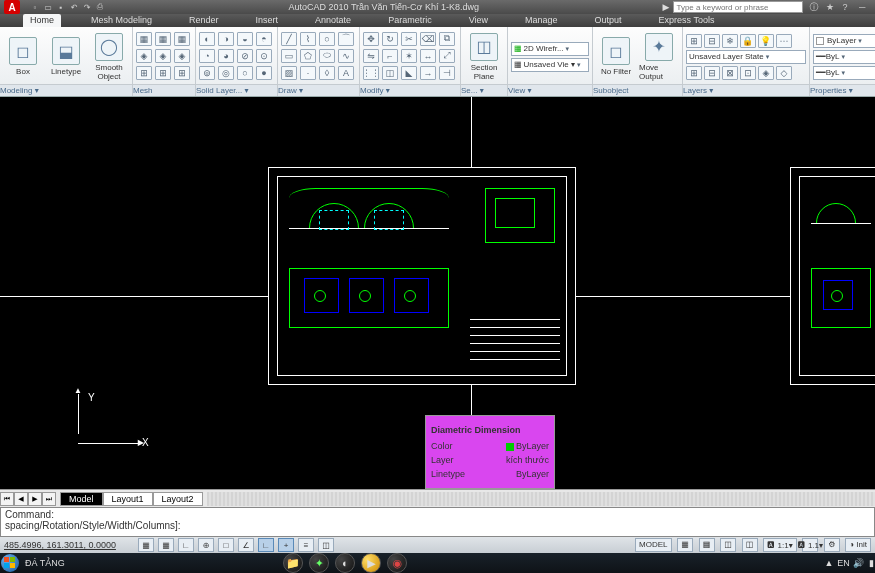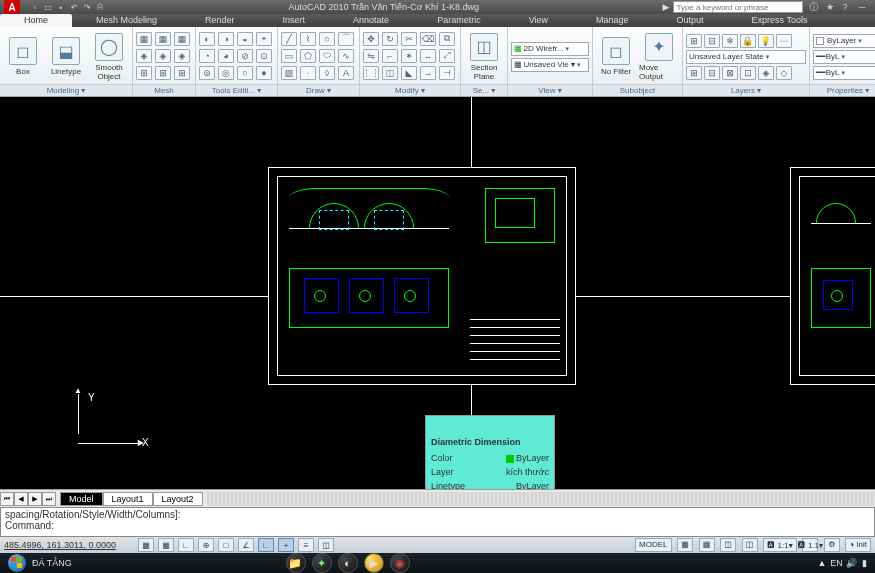--- a/index.html
+++ b/index.html
@@ -7,28 +7,28 @@
 
 
 .titlebar { height: 14px; background: linear-gradient(#6a6a6a,#4a4a4a); display: flex; align-items: center; font-size: 9px; color: #ddd; padding: 0 4px; }
 .app-logo { width: 16px; height: 14px; background: #d40000; border-radius: 2px; display: inline-flex; align-items: center; justify-content: center; color: #fff; font-weight: bold; font-size: 10px; margin-right: 6px; }
 .title-text { flex: 1; text-align: center; }
 .search-box { width: 130px; height: 12px; background: #fff; border: 1px solid #999; font-size: 8px; color: #888; padding: 0 2px; margin-right: 4px; }
 .title-icons span { display: inline-block; width: 12px; height: 12px; margin-left: 2px; color: #ccc; }
 
 
 .menubar { height: 13px; background: linear-gradient(#5a5a5a,#3e3e3e); display: flex; align-items: center; font-size: 9px; color: #ddd; }
-.menubar .tab { padding: 0 24px; height: 13px; line-height: 13px; cursor: pointer; }
+.menubar .tab { padding: 0 7px; height: 13px; line-height: 13px; cursor: pointer; margin-left: 23px; }
 .menubar .tab.active { background: #f5f6f7; color: #333; border-radius: 2px 2px 0 0; }
 
 
 .ribbon { height: 70px; background: linear-gradient(#fdfdfd,#e8ecef); border-bottom: 1px solid #9aa; display: flex; font-size: 8px; color: #333; }
 .ribbon-panel { border-right: 1px solid #c5cbd0; display: flex; flex-direction: column; justify-content: space-between; padding: 2px 3px 0; }
 .ribbon-panel .panel-body { display: flex; align-items: center; gap: 3px; flex: 1; }
-.ribbon-panel .panel-title { text-align: center; font-size: 8px; color: #4a6a8a; background: #e0e6ec; margin: 0 -3px; padding: 1px 0; border-top: 1px solid #c5cbd0; }
+.ribbon-panel .panel-title { text-align: left; font-size: 8px; color: #4a6a8a; background: #e0e6ec; margin: 0 -3px; padding: 1px 0; border-top: 1px solid #c5cbd0; }
 .big-btn { display: flex; flex-direction: column; align-items: center; justify-content: center; width: 40px; height: 52px; cursor: pointer; }
 .big-btn .ico { width: 28px; height: 28px; border: 1px solid #8aa; background: #eef4f8; border-radius: 2px; margin-bottom: 2px; display:flex; align-items:center; justify-content:center; font-size: 16px; color:#5a7a9a; }
 .icon-grid { display: grid; grid-template-columns: repeat(4, 18px); grid-auto-rows: 16px; gap: 1px; }
 .icon-grid.cols3 { grid-template-columns: repeat(3, 18px); }
 .icon-grid.cols5 { grid-template-columns: repeat(5, 18px); }
 .sm-ico { width: 16px; height: 14px; border: 1px solid #9ab; background: #f4f8fb; border-radius: 1px; cursor: pointer; font-size:9px; display:flex; align-items:center; justify-content:center; color:#567; }
 .combo { height: 14px; border: 1px solid #9ab; background: #fff; font-size: 8px; padding: 0 2px; display:flex; align-items:center; white-space:nowrap; }
 .combo::after { content:"▾"; margin-left: 2px; font-size:7px; color:#567; }
 .layers-col { display:flex; flex-direction:column; gap:2px; }
 .ico-strip { display:flex; gap:2px; }
@@ -45,21 +45,21 @@
 .ucs-y::before { content:"▲"; position:absolute; top:-8px; left:-4px; font-size:8px; }
 .ucs-x::after { content:"▶"; position:absolute; right:-6px; top:-5px; font-size:8px; }
 .ucs-ylab { position:absolute; left:10px; top:-2px; }
 .ucs-xlab { position:absolute; left:64px; bottom:-4px; }
 
 .sheet { position:absolute; border:1px solid #fff; background:#000; }
 .sheet1 { left: 268px; top: 70px; width: 308px; height: 218px; }
 .sheet2 { left: 790px; top: 70px; width: 200px; height: 218px; }
 .dwg-rect { position:absolute; border:1px solid #fff; }
 
-.tooltip { position:absolute; left: 425px; top: 318px; width: 130px; background: #5eead4; border:1px solid #999; box-shadow: 2px 2px 4px rgba(0,0,0,0.5); font-size:9px; color:#333; padding: 19px 5px; line-height: 14px; }
+.tooltip { position:absolute; left: 425px; top: 318px; width: 130px; background: #d946ef; border:1px solid #999; box-shadow: 2px 2px 4px rgba(0,0,0,0.5); font-size:9px; color:#333; padding: 7px 5px; line-height: 14px; }
 .tooltip .tt-title { font-weight:bold; margin-bottom:2px; }
 .tooltip .tt-row { display:flex; justify-content:space-between; }
 .tooltip .swatch { display:inline-block; width:8px; height:8px; background:#0c0; margin-right:2px; vertical-align:middle; }
 
 
 .layout-tabs { position:absolute; bottom: 66px; left:0; right:0; height:18px; background:#e8e8e8; border-top:1px solid #999; display:flex; align-items:center; font-size:9px; }
 .layout-tabs .nav { display:flex; gap:0; margin-right:4px; }
 .layout-tabs .nav span { width:14px; height:14px; border:1px solid #999; background:#f4f4f4; display:flex; align-items:center; justify-content:center; font-size:7px; cursor:pointer; }
 .layout-tabs .ltab { padding: 1px 8px; border:1px solid #999; background:#fff; cursor:pointer; }
 .layout-tabs .ltab.active { background:#000; color:#fff; }
@@ -70,21 +70,21 @@
 
 
 .statusbar { position:absolute; bottom:20px; left:0; right:0; height:16px; background:linear-gradient(#e0e4e8,#c8ced4); display:flex; align-items:center; font-size:9px; color:#333; padding:0 4px; gap:4px; }
 .statusbar .coords { width: 130px; text-decoration: underline; }
 .statusbar .st-btn { width:16px; height:14px; border:1px solid #9ab; background:#e8eef4; cursor:pointer; display:inline-flex; align-items:center; justify-content:center; font-size:8px; }
 .statusbar .st-btn.pressed { background:#b8d0e8; border-color:#5a8ab8; }
 .statusbar .spacer { flex:1; }
 .statusbar .right span { margin-left:3px; }
 
 
-.taskbar { position:absolute; bottom:0; left:0; right:0; height:20px; background:linear-gradient(rgba(20,30,40,0.85),rgba(10,15,20,0.9)); display:flex; align-items:center; padding:0 8px; font-size:9px; color:#ddd; }
+.taskbar { position:absolute; bottom:0; left:0; right:0; height:20px; background:linear-gradient(rgba(20,30,40,0.85),rgba(10,15,20,0.9)); display:flex; align-items:center; padding:0 1px; font-size:9px; color:#ddd; }
 .start-orb { width:18px; height:18px; border-radius:50%; background: radial-gradient(circle at 30% 30%, #6ab0f0, #1a5a9a); margin-right:6px; display:flex; align-items:center; justify-content:center; }
 .taskbar .tb-text { margin-right: 10px; }
 .taskbar .tb-icons { display:flex; gap:6px; margin-left:auto; margin-right:auto; }
 .tb-icons .orb { width:20px; height:20px; border-radius:50%; background: radial-gradient(circle at 30% 30%, #444, #111); border:1px solid #555; display:flex; align-items:center; justify-content:center; font-size:11px; cursor:pointer; }
 .tray { margin-left:auto; display:flex; align-items:center; gap:4px; }
 .qat { display:flex; gap:3px; margin-left:4px; }
 .qat span { width:10px; height:10px; display:inline-flex; align-items:center; justify-content:center; color:#ccc; font-size:8px; cursor:pointer; }
 </style>
 </head>
 <body>
@@ -170,21 +170,21 @@
       <div class="sm-ico">◔</div>
           <div class="sm-ico">◕</div>
           <div class="sm-ico">⊘</div>
           <div class="sm-ico">⊙</div>
       <div class="sm-ico">⊚</div>
           <div class="sm-ico">◎</div>
           <div class="sm-ico">○</div>
           <div class="sm-ico">●</div>
     </div>
       </div>
-    <div class="panel-title">Tools Editi... ▾</div>
+    <div class="panel-title">Solid Layer... ▾</div>
   </div>
 
   <div class="ribbon-panel">
     <div class="panel-body">
         <div class="icon-grid">
       <div class="sm-ico">╱</div>
           <div class="sm-ico">⌇</div>
           <div class="sm-ico">○</div>
           <div class="sm-ico">⌒</div>
       <div class="sm-ico">▭</div>
@@ -393,22 +393,22 @@
     <span>▶</span>
     <span>⏭</span>
   </div>
   <div class="ltab active">Model</div>
   <div class="ltab">Layout1</div>
   <div class="ltab">Layout2</div>
   <div class="strip"></div>
 </div>
 
 <div class="cmdarea">
+  <div>Command:</div>
   <div>spacing/Rotation/Style/Width/Columns]:</div>
-  <div>Command:</div>
 </div>
 
 <div class="statusbar">
   <div class="coords">485.4996, 161.3011, 0.0000</div>
   <div class="st-btn">▦</div>
   <div class="st-btn">▦</div>
   <div class="st-btn">∟</div>
   <div class="st-btn">⊕</div>
   <div class="st-btn">□</div>
   <div class="st-btn">∠</div>

